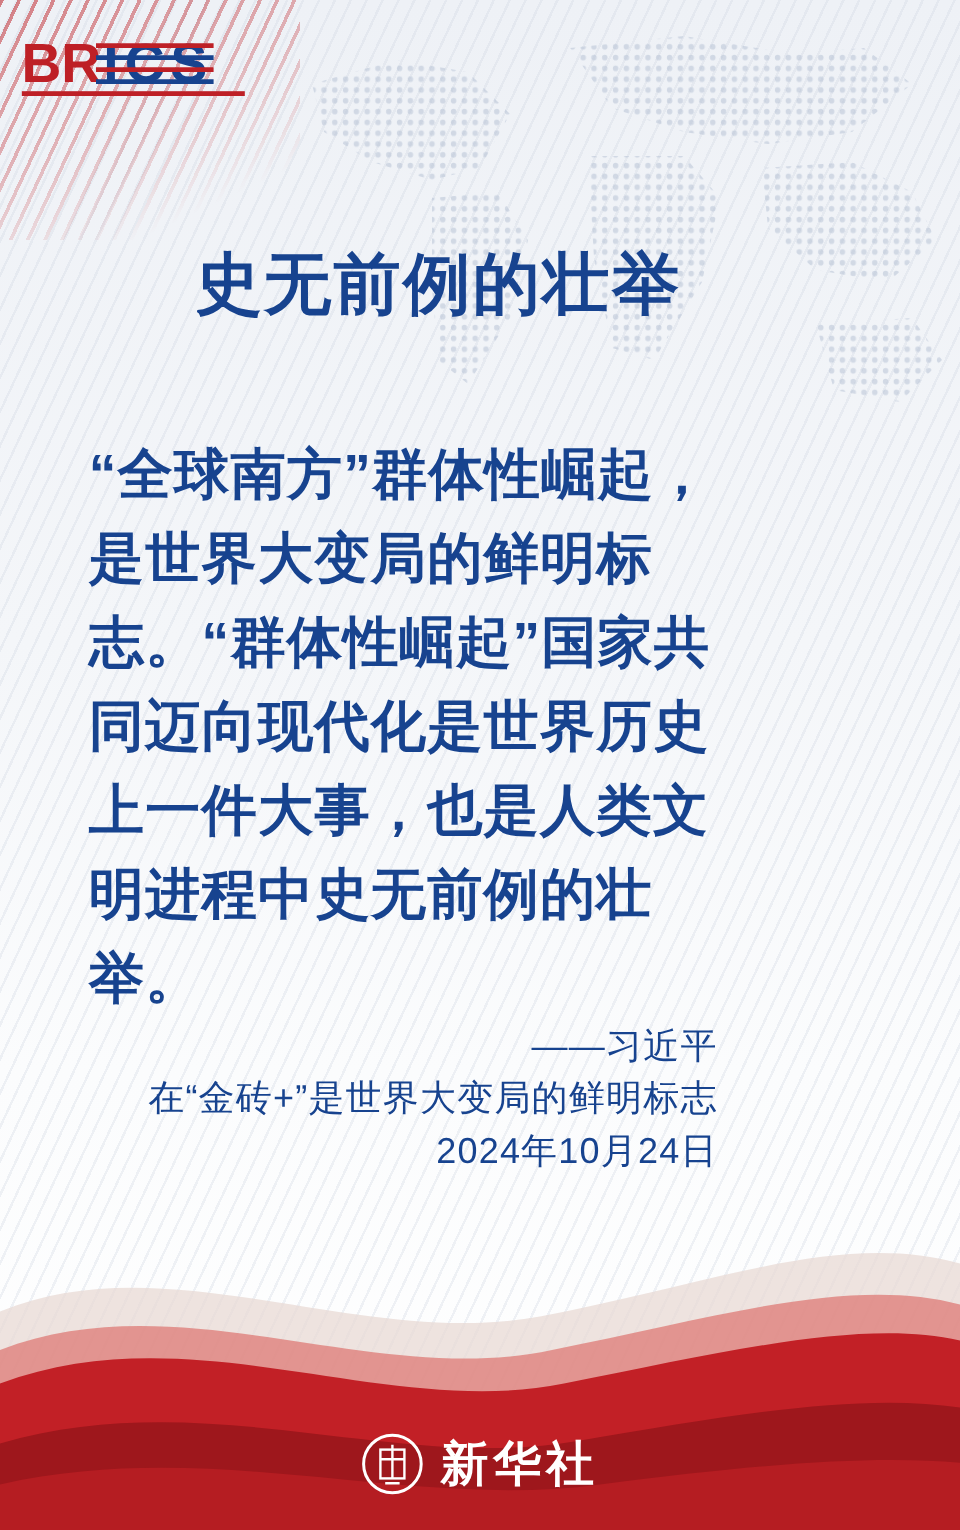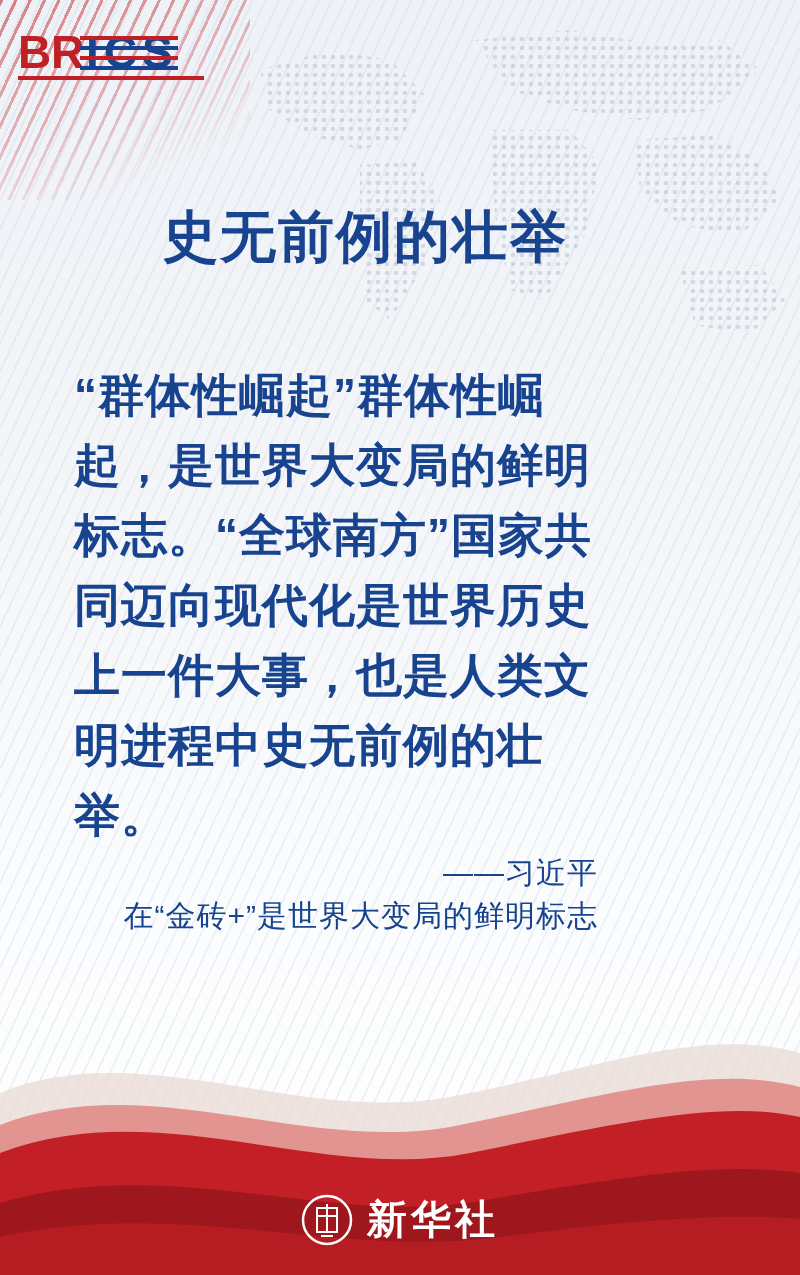--- a/index.html
+++ b/index.html
@@ -178,25 +178,26 @@
       <line x1="62" y1="24" x2="160" y2="24" stroke="#17438f"></line>
       <line x1="62" y1="34" x2="160" y2="34" stroke="#be2026"></line>
       <line x1="62" y1="44" x2="160" y2="44" stroke="#17438f"></line>
     </g>
     <rect x="0" y="52" width="186" height="4" fill="#be2026"></rect>
   </svg>
 
   <div class="content">
     <h1 class="headline">史无前例的壮举</h1>
 
-    <p class="body-text">“群体性崛起”群体性崛起，是世界大变局的鲜明标志。“全球南方”国家共同迈向现代化是世界历史上一件大事，也是人类文明进程中史无前例的壮举。</p>
+    <p class="body-text">“全球南方”群体性崛起，是世界大变局的鲜明标志。“群体性崛起”国家共同迈向现代化是世界历史上一件大事，也是人类文明进程中史无前例的壮举。</p>
 
     <div class="attribution">
       <div>——习近平</div>
       <div>在“金砖+”是世界大变局的鲜明标志</div>
+      <div>2024年10月24日</div>
     </div>
   </div>
 
   <div class="wave-wrap">
     <svg width="800" height="300" viewBox="0 0 800 300" xmlns="http://www.w3.org/2000/svg" preserveAspectRatio="none">
       <path d="M0,118 C140,60 300,150 450,122 C590,96 700,50 800,78 L800,300 L0,300 Z" fill="#e8d9d4" opacity="0.75"></path>
       <path d="M0,150 C150,92 310,182 460,150 C600,122 710,88 800,112 L800,300 L0,300 Z" fill="#d8534f" opacity="0.55"></path>
       <path d="M0,178 C160,118 320,208 470,178 C610,150 720,124 800,142 L800,300 L0,300 Z" fill="#c22026"></path>
       <path d="M0,228 C170,178 330,252 480,226 C620,202 720,186 800,198 L800,300 L0,300 Z" fill="#9e171c"></path>
       <path d="M0,262 C180,222 340,284 500,262 C640,244 730,238 800,244 L800,300 L0,300 Z" fill="#b51d22"></path>

